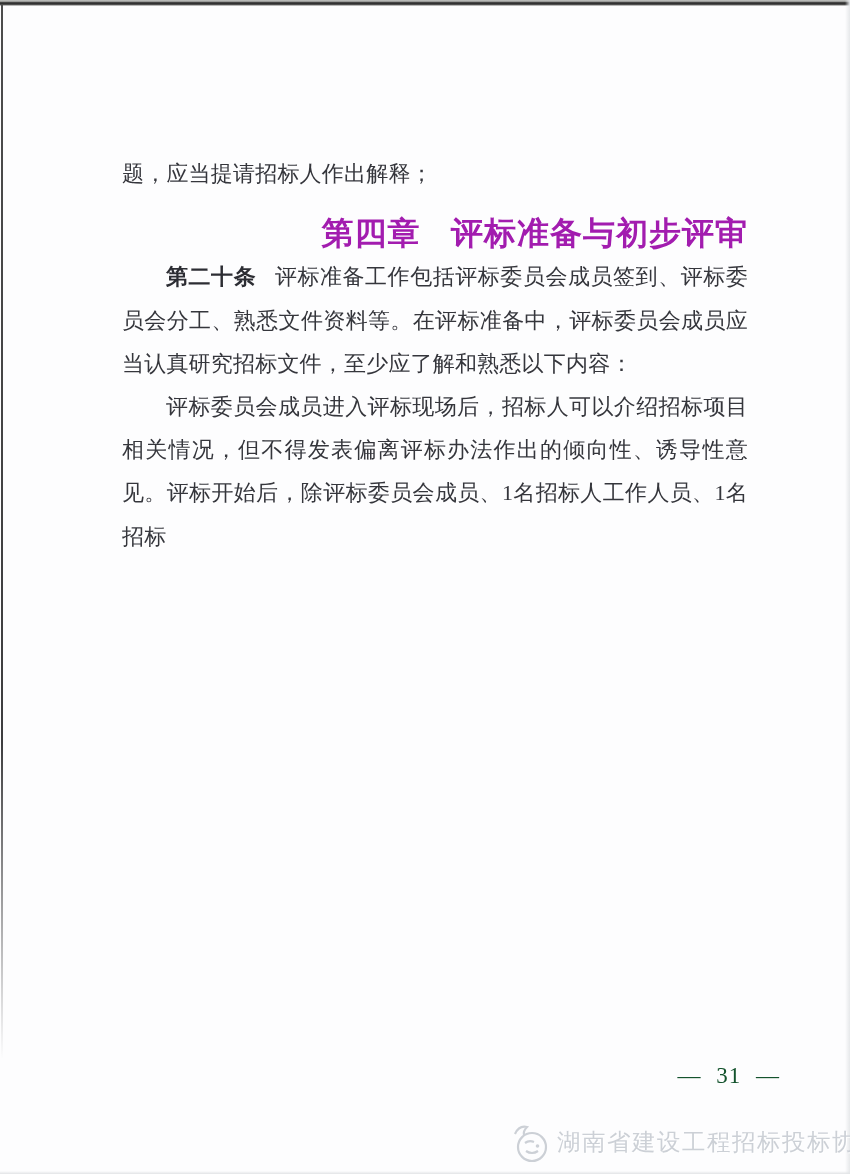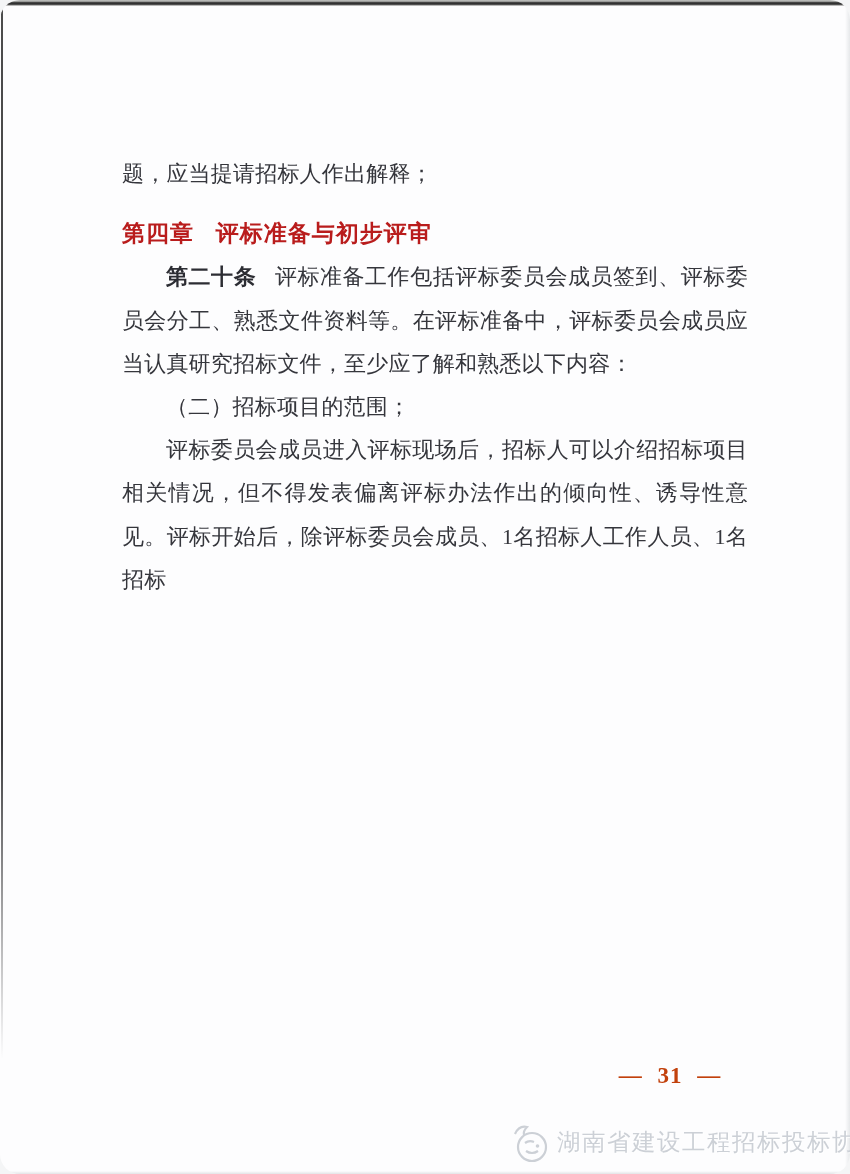--- a/index.html
+++ b/index.html
@@ -8,21 +8,20 @@
     background: #f4f5f6;
     font-family: "Liberation Serif", "DejaVu Serif", serif;
   }
   .scan-page {
     position: relative;
     width: 850px;
     height: 1174px;
     margin: 0 auto;
     background: #fdfdfe;
     overflow: hidden;
-    border-radius: 20px;
   }
   
   .edge-top {
     position: absolute; top: 0; left: 0; right: 0; height: 6px;
     background: linear-gradient(to bottom, #c6c8c5 0%, #9a9b99 25%, #343434 45%, #2e2e2e 70%, #ededec 100%);
   }
   .edge-left {
     position: absolute; top: 4px; left: 1px; width: 2px; height: 1055px;
     background: linear-gradient(to bottom, #4d4d4d 0%, #3d3d3f 70%, rgba(120,120,120,0) 100%);
   }
@@ -42,46 +41,45 @@
     font-size: 22px;
     line-height: 43.2px;
     color: #35363c;
     text-align: justify;
     letter-spacing: 0.2px;
   }
   .para { margin: 0; }
   .para.indent { text-indent: 2em; }
   .chapter-heading {
     margin: 17px 0 0 0;
-    font-size: 23px;
+    font-size: 32px;
     line-height: 43.2px;
     font-weight: bold;
-    color: #b91c1c;
-    text-align: left;
+    color: #a21caf;
+    text-align: right;
     text-indent: 0;
     letter-spacing: 1px;
   }
   .chapter-number { margin-right: 0.95em; }
   .article-label {
     font-weight: bold;
     color: #2c2d33;
     margin-right: 0.85em;
   }
   .page-number {
     position: absolute;
     top: 1061px;
     left: 560px;
     width: 220px;
-    text-align: center;
+    text-align: right;
     font-size: 23px;
     line-height: 30px;
-    color: #c2410c;
+    color: #14532d;
     letter-spacing: 1px;
     word-spacing: 8px;
-    font-weight: bold;
   }
   .watermark {
     position: absolute;
     top: 1116px;
     left: 511px;
     height: 52px;
     display: flex;
     align-items: center;
     gap: 6px;
     pointer-events: none;
@@ -108,21 +106,20 @@
     <p class="para">题，应当提请招标人作出解释；</p>
 
     <h2 class="chapter-heading">
       <span class="chapter-number">第四章</span><span>评标准备与初步评审</span>
     </h2>
 
     <p class="para indent">
       <span class="article-label">第二十条</span><span>评标准备工作包括评标委员会成员签到、评标委员会分工、熟悉文件资料等。在评标准备中，评标委员会成员应当认真研究招标文件，至少应了解和熟悉以下内容：</span>
     </p>
 
-    <p class="para indent">（二）招标项目的范围；</p>
 
     <p class="para indent">评标委员会成员进入评标现场后，招标人可以介绍招标项目相关情况，但不得发表偏离评标办法作出的倾向性、诱导性意见。评标开始后，除评标委员会成员、1名招标人工作人员、1名招标</p>
   </div>
 
   <div class="page-number">— 31 —</div>
 
   <div class="watermark">
     <svg class="watermark-logo" viewBox="0 0 40 44" fill="none" xmlns="http://www.w3.org/2000/svg">
       <circle cx="21" cy="25" r="14" stroke="#ccd0d6" stroke-width="2.2"></circle>
       <path d="M4 12 Q8 3 16 5 Q12 9 13 13" stroke="#ccd0d6" stroke-width="2.2" fill="none"></path>

